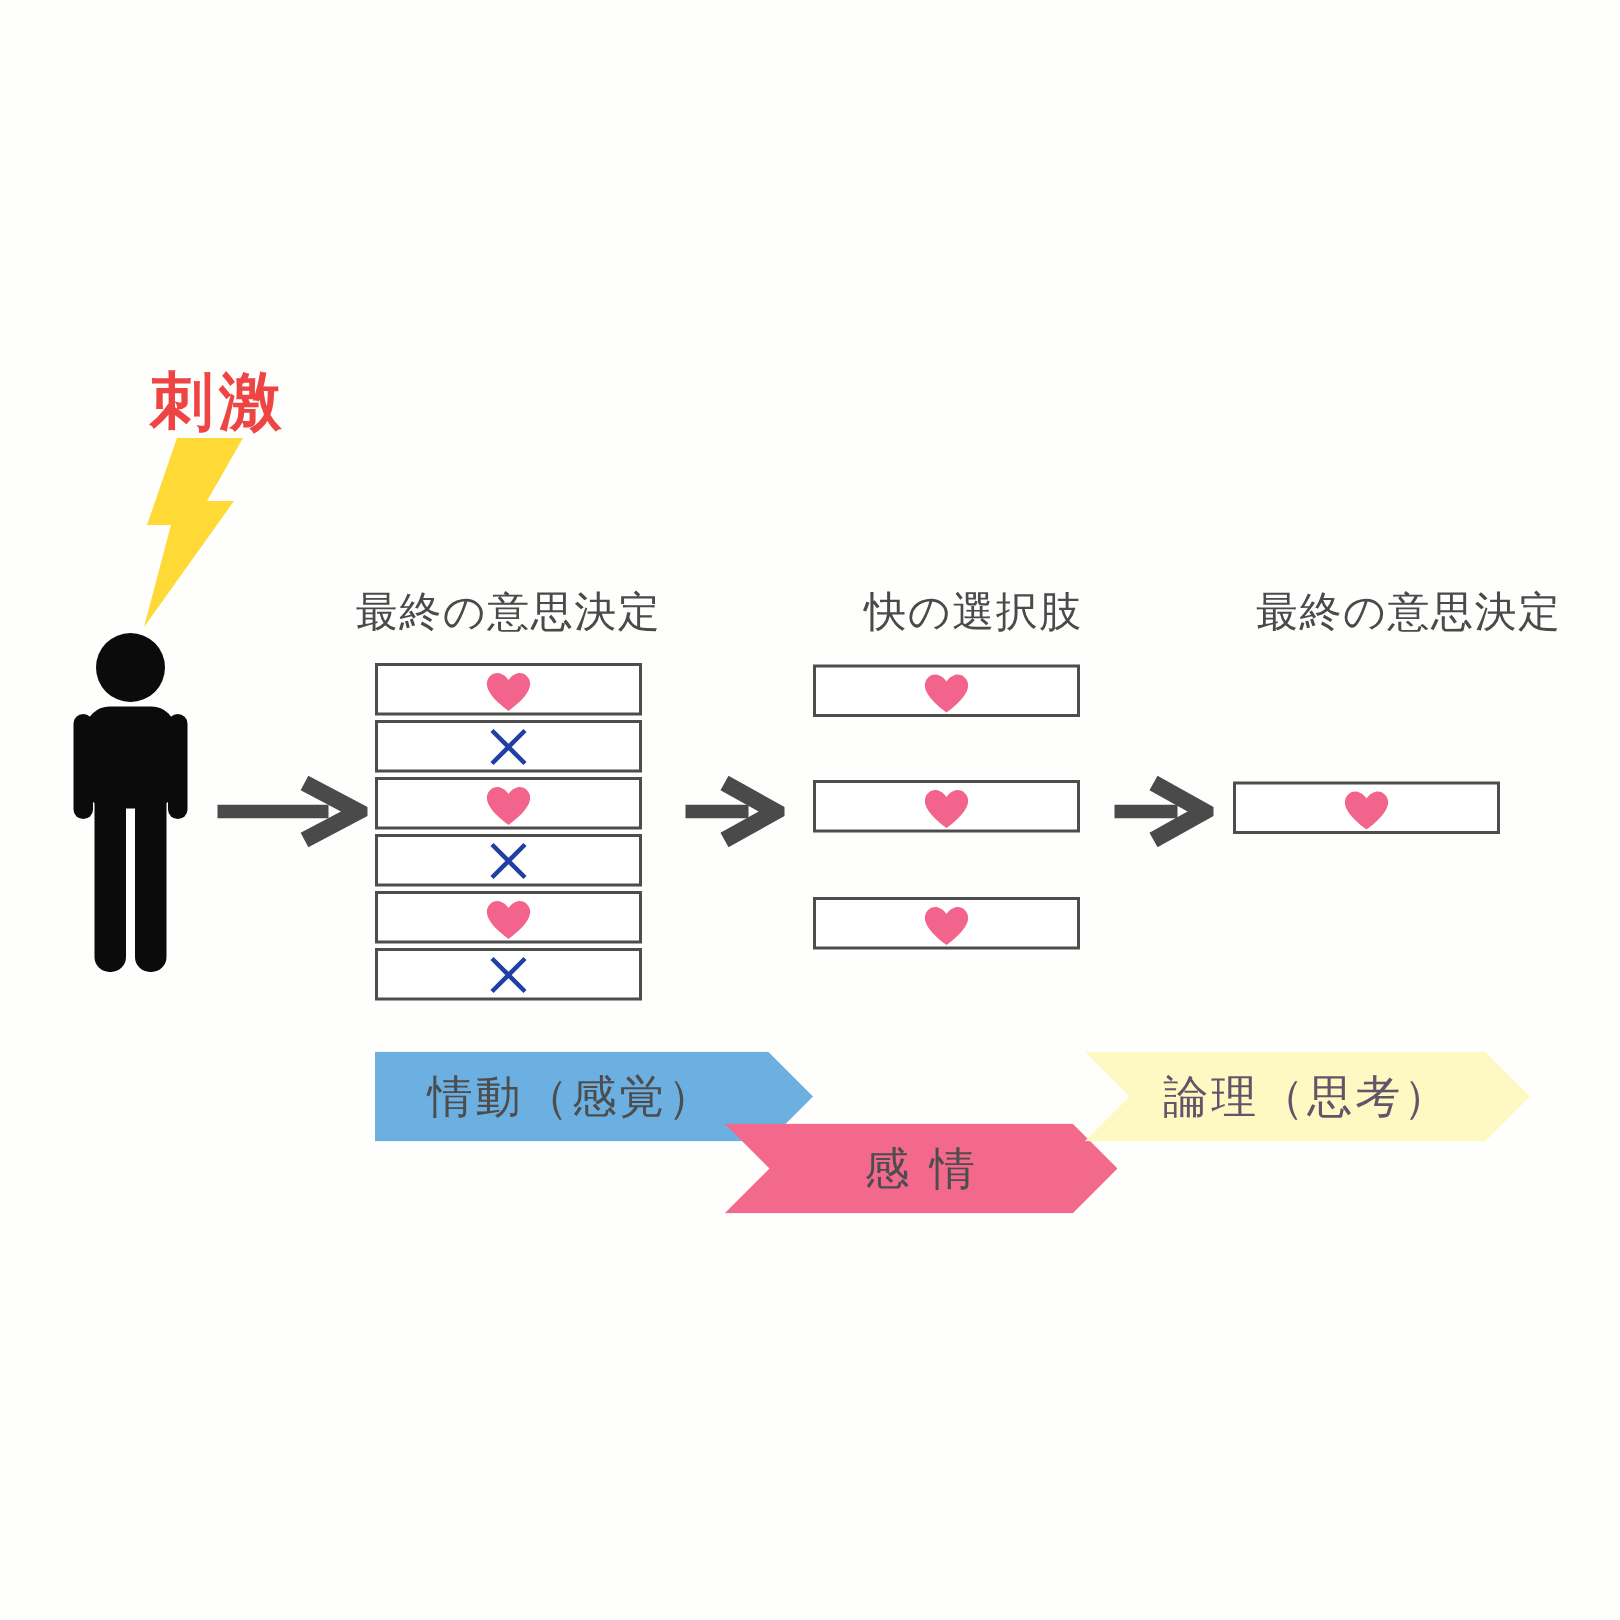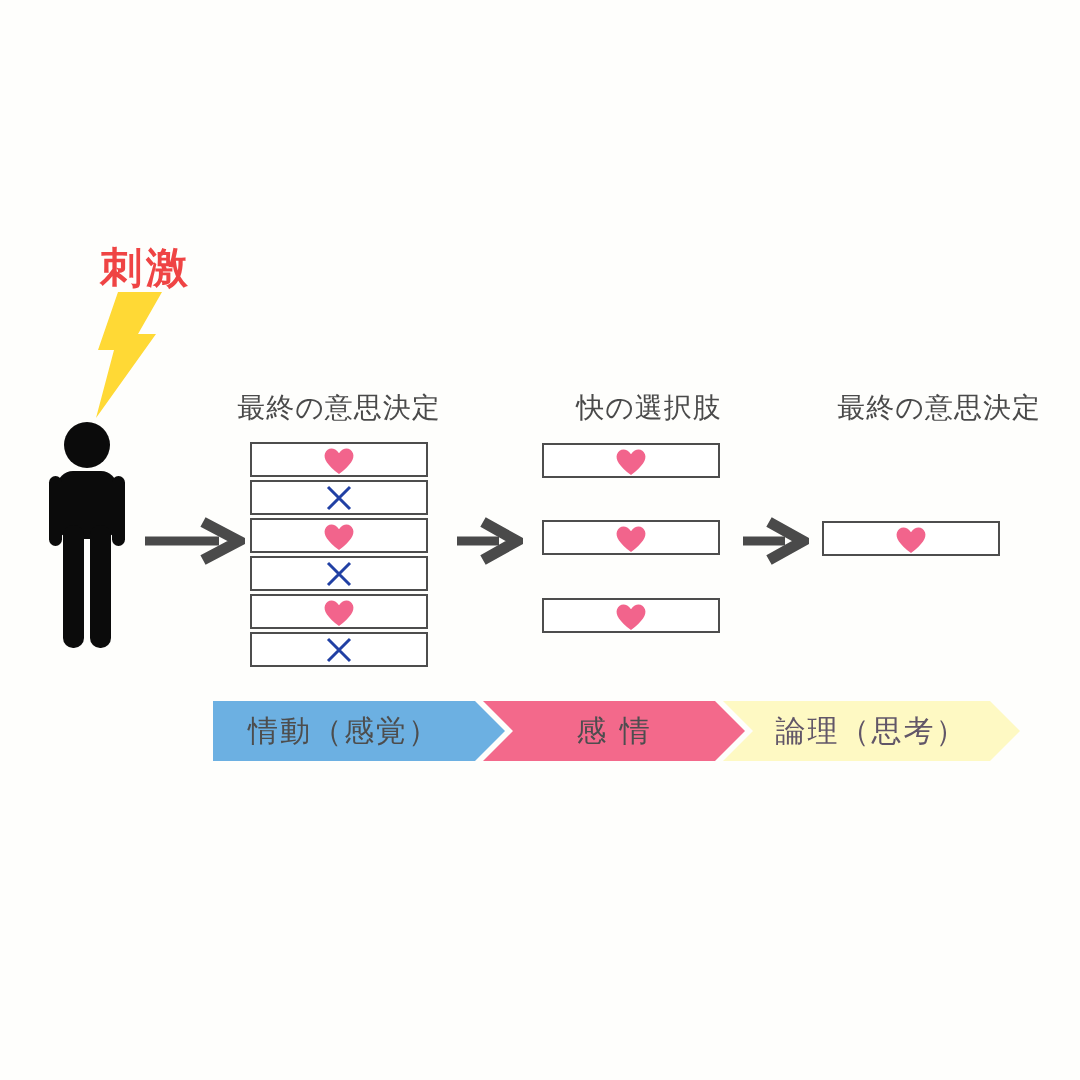--- a/index.html
+++ b/index.html
@@ -33,20 +33,21 @@
     display:flex;align-items:center;justify-content:center;
   }
   .option-box svg{display:block;}
   .stage{
     position:absolute;top:701px;height:60px;
     display:flex;align-items:center;justify-content:center;
     padding-right:30px;box-sizing:border-box;
   }
   .stage.first{
     clip-path:polygon(0 0,calc(100% - 30px) 0,100% 50%,calc(100% - 30px) 100%,0 100%);
+    margin-left:37px;
   }
   .stage.notched{
     clip-path:polygon(0 0,calc(100% - 30px) 0,100% 50%,calc(100% - 30px) 100%,0 100%,30px 50%);
     padding-left:30px;
   }
   .stage .stage-label{
     font-size:30px;letter-spacing:2px;white-space:nowrap;
   }
 </style>
 </head>
@@ -137,21 +138,21 @@
         <svg width="34" height="30" viewBox="0 0 32 29">
           <path d="M16 28 C5 20 0.5 13 2.5 8 C4.5 3 11 1 16 8 C21 1 27.5 3 29.5 8 C31.5 13 27 20 16 28 Z" fill="#F2648C"></path>
         </svg>
       </div>
     </div>
 
   <div id="stages">
       <div class="stage first" style="left: 213px; width: 292px; background: rgb(108, 176, 226);">
         <span class="stage-label" style="color: rgb(77, 77, 77);">情動（感覚）</span>
       </div>
-      <div class="stage notched" style="left: 483px; width: 262px; background: rgb(243, 105, 139);">
+      <div class="stage notched" style="left: 483px; width: 262px; background: rgb(243, 105, 139); margin-top: 48px;">
         <span class="stage-label" style="color: rgb(77, 77, 79);">感 情</span>
       </div>
       <div class="stage notched" style="left: 723px; width: 297px; background: #fef9c3;">
         <span class="stage-label" style="color: rgb(97, 86, 104);">論理（思考）</span>
       </div>
     </div>
 
 </div>
 
 </body></html>

